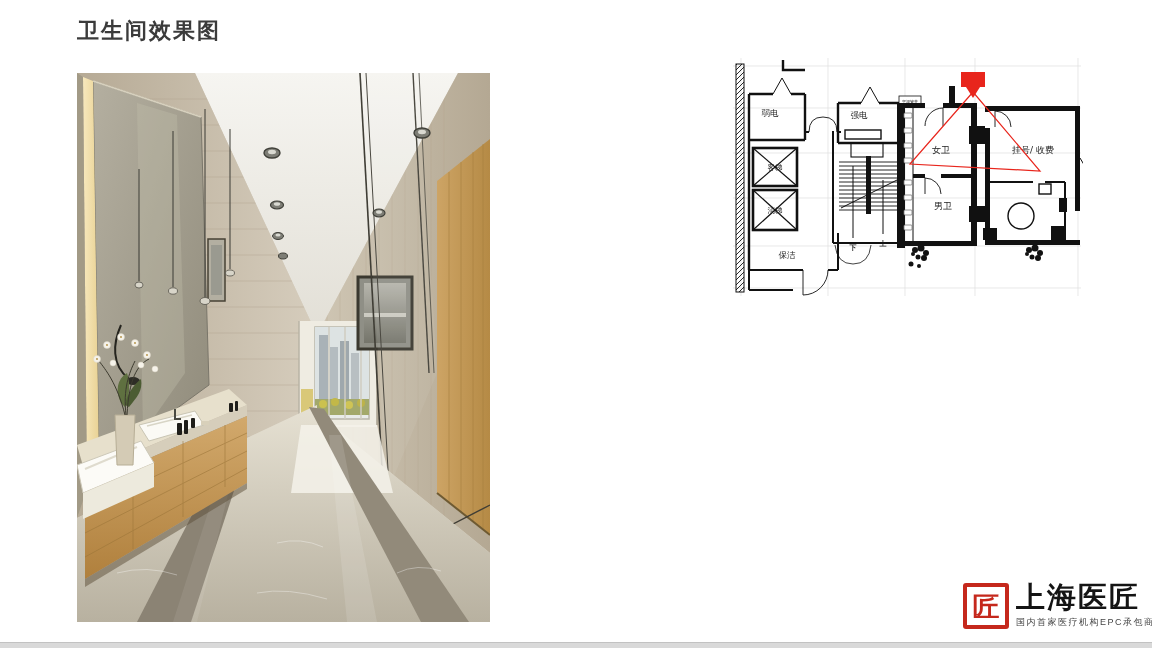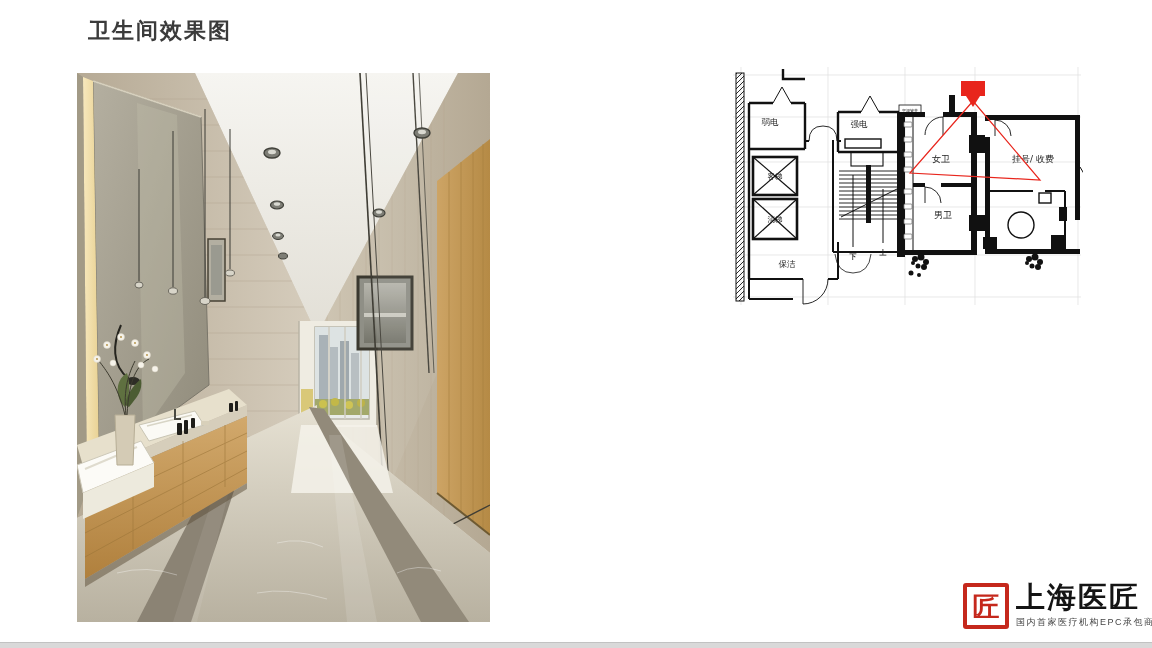--- a/index.html
+++ b/index.html
@@ -1,25 +1,25 @@
 <!DOCTYPE html>
 <html><head>
 <meta charset="utf-8">
 <style>
   html,body{margin:0;padding:0;background:#ffffff;}
   body{width:1152px;height:648px;overflow:hidden;font-family:"Liberation Sans",sans-serif;}
   .slide{position:relative;width:1152px;height:648px;background:#ffffff;}
 
-  .page-title{position:absolute;left:88px;top:16px;font-size:22px;letter-spacing:2px;
+  .page-title{position:absolute;left:77px;top:16px;font-size:22px;letter-spacing:2px;
     color:#3b3b3b;font-weight:600;font-family:Liberation Serif, serif;}
 
   .photo-frame{position:absolute;left:77px;top:73px;width:413px;height:549px;}
   .photo-frame svg{display:block;width:100%;height:100%;}
 
-  .plan-frame{position:absolute;left:733px;top:67px;width:350px;height:240px;}
+  .plan-frame{position:absolute;left:733px;top:58px;width:350px;height:240px;}
   .plan-frame svg{display:block;width:100%;height:100%;}
   .plan-frame text{font-family:"DejaVu Serif","Liberation Serif",serif;fill:#1c1c1c;}
 
   .logo{position:absolute;left:963px;top:583px;display:flex;align-items:flex-start;gap:7px;}
   .logo-seal{width:46px;height:46px;box-sizing:border-box;border:4px solid #c5281c;border-radius:3px;
     background:#fff;color:#c5281c;display:flex;align-items:center;justify-content:center;
     font-family:"DejaVu Serif","Liberation Serif",serif;font-weight:bold;font-size:27px;line-height:1;}
   .logo-text{display:flex;flex-direction:column;}
   .logo-name{font-size:29px;font-weight:bold;color:#141414;letter-spacing:2px;line-height:1.0;
     font-family:"Liberation Sans",sans-serif;}

